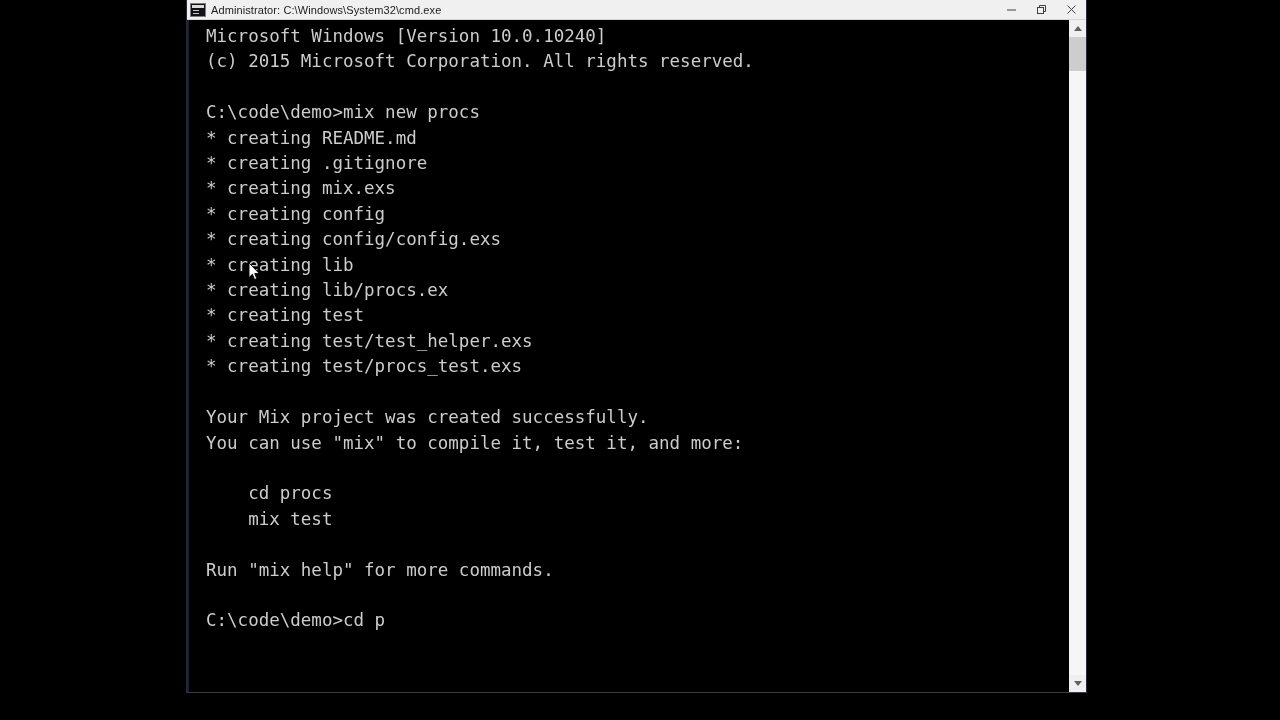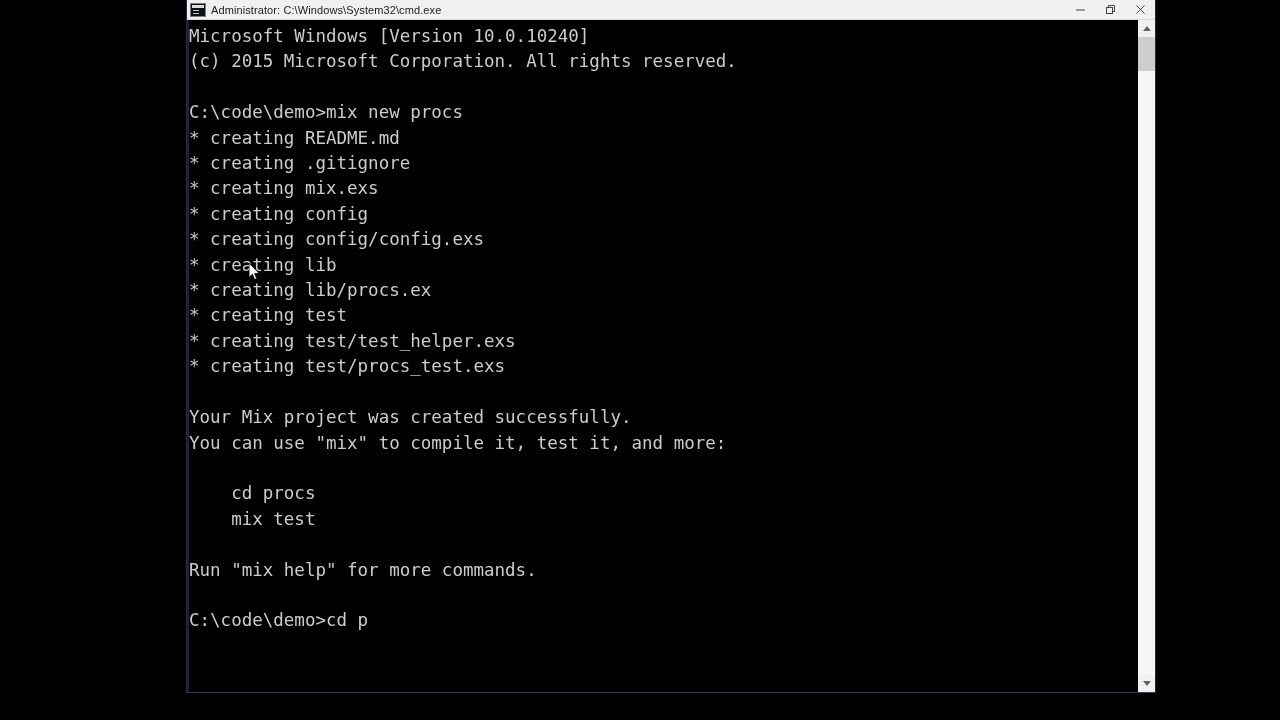--- a/index.html
+++ b/index.html
@@ -22,21 +22,21 @@
     width: 1280px;
     height: 720px;
     background: #000000;
   }
 
   
   #cmd-window {
     position: absolute;
     left: 186px;
     top: 0px;
-    width: 970px;
+    width: 901px;
     height: 693px;
     background: #000000;
     box-sizing: border-box;
     border-left: 1px solid #2a2a3a;
     border-right: 1px solid #2a2a3a;
     border-bottom: 1px solid #3a3a4a;
     display: flex;
     flex-direction: column;
     overflow: hidden;
   }
@@ -117,21 +117,21 @@
     border-left: 2px solid #1d1f3d;
     overflow: hidden;
     padding-top: 4px;
   }
   #console-text {
     font-family: "DejaVu Sans Mono", "Liberation Mono", monospace;
     font-size: 17.5px;
     line-height: 25.4px;
     color: #cccccc;
     white-space: pre;
-    padding-left: 0;
+    padding-left: 17px;
     margin: 0;
     letter-spacing: 0px;
   }
 
   
   #console-scrollbar {
     width: 17px;
     min-width: 17px;
     background: #f0f0f0;
     border-left: 1px solid #000000;

